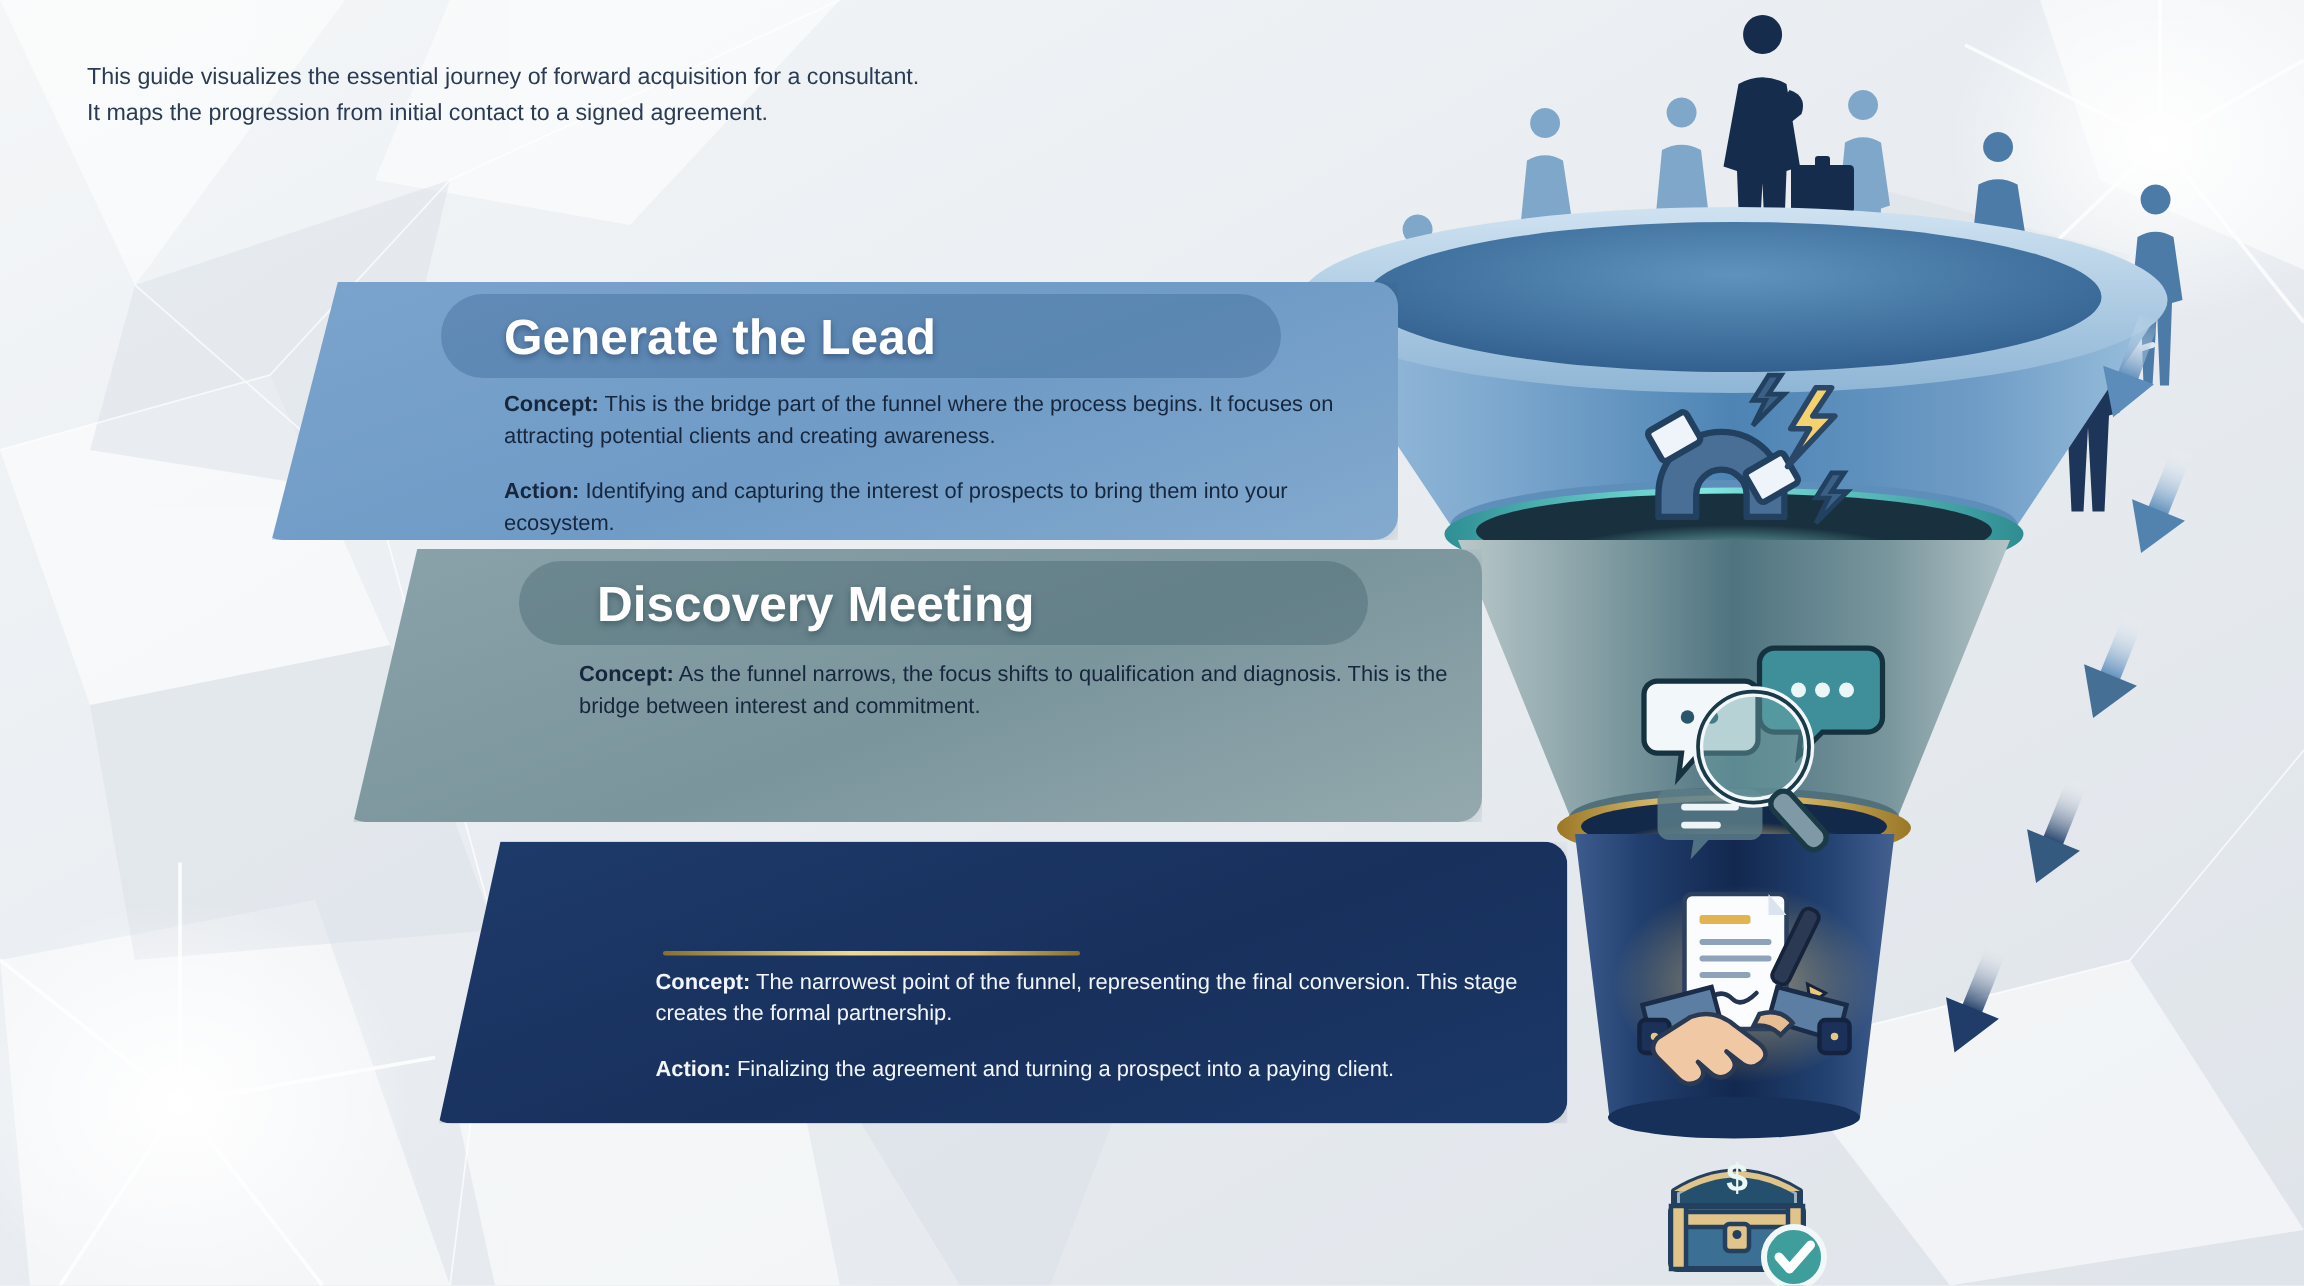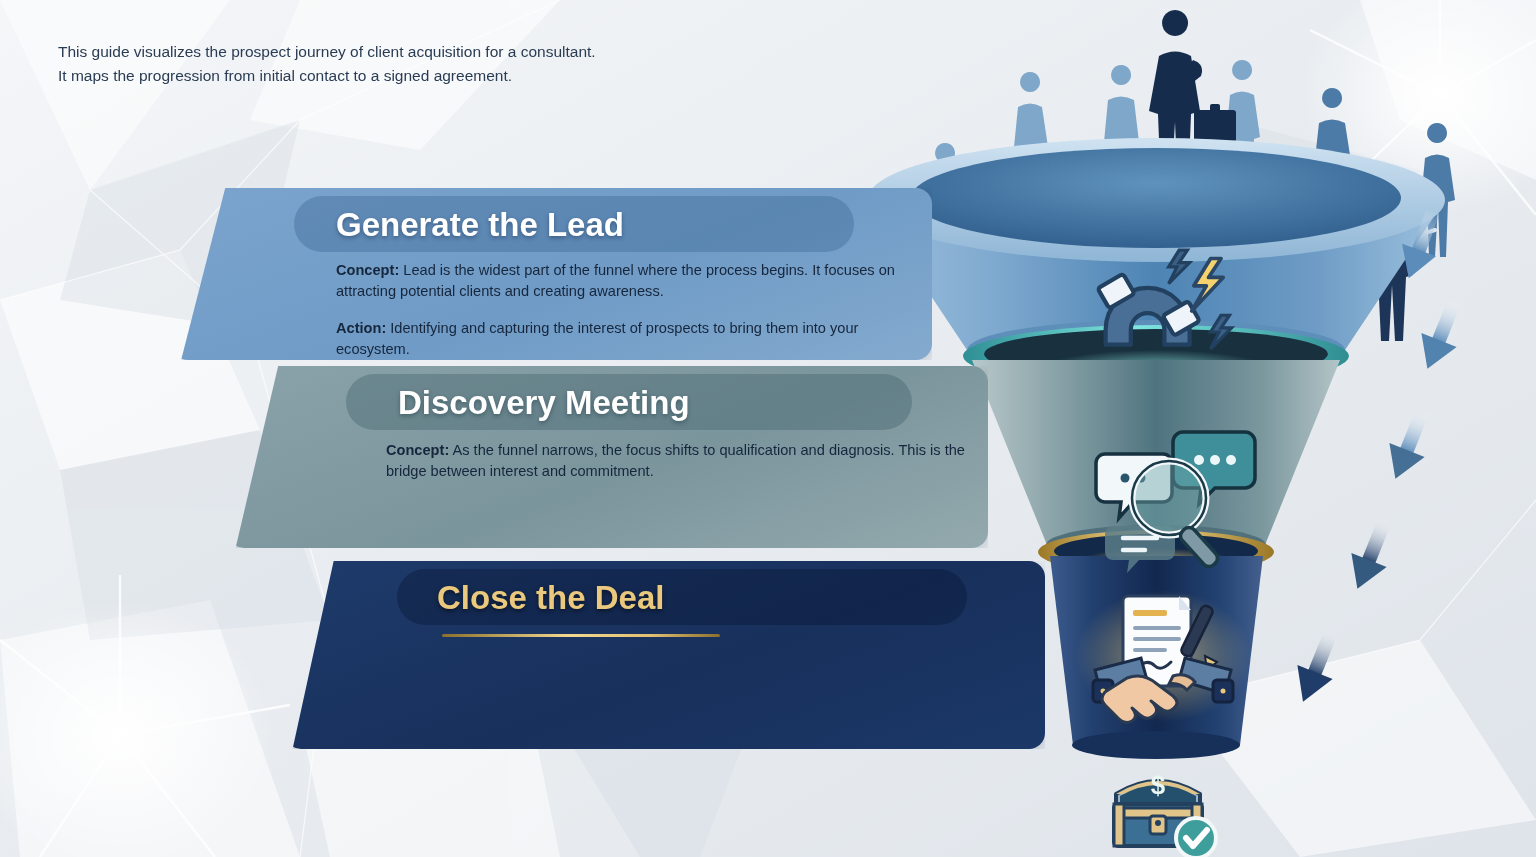--- a/index.html
+++ b/index.html
@@ -141,21 +141,21 @@
   <g stroke="#ffffff" stroke-width="2.4" opacity=".8">
     <line x1="1440" y1="95" x2="1440" y2="0"></line>
     <line x1="1440" y1="95" x2="1310" y2="30"></line>
     <line x1="1440" y1="95" x2="1536" y2="40"></line>
     <line x1="1440" y1="95" x2="1330" y2="200"></line>
     <line x1="1440" y1="95" x2="1536" y2="215"></line>
   </g>
 </svg>
 
 <div class="header">
-  <div class="subtitle">This guide visualizes the prospect journey of client acquisition for a consultant.
+  <div class="subtitle">This guide visualizes the essential journey of forward acquisition for a consultant.
 It maps the progression from initial contact to a signed agreement.</div>
 </div>
 
 <svg id="funnel" viewBox="0 0 691 857">
   <defs>
     <linearGradient id="f1" x1="0" y1="0" x2="1" y2="0">
       <stop offset="0%" stop-color="#9cc0dd"></stop>
       <stop offset="22%" stop-color="#7fa9cf"></stop>
       <stop offset="50%" stop-color="#4d84b4"></stop>
       <stop offset="78%" stop-color="#6f9cc6"></stop>
@@ -378,21 +378,21 @@
   </g>
 </svg>
 
 <div class="panel" id="panel1">
   <div class="panel-inner">
     <div class="pill">
       <span class="pill-text">Generate the Lead</span>
     </div>
     <div class="body-txt">
       <div class="body-blk">
-        <b>Concept:</b><span> Lead is the widest part of the funnel where the process begins. It focuses on attracting potential clients and creating awareness.</span>
+        <b>Concept:</b><span> This is the bridge part of the funnel where the process begins. It focuses on attracting potential clients and creating awareness.</span>
       </div>
       <div>
         <b>Action:</b><span> Identifying and capturing the interest of prospects to bring them into your ecosystem.</span>
       </div>
     </div>
   </div>
 </div>
 
 <div class="panel" id="panel2">
   <div class="panel-inner">
@@ -402,20 +402,23 @@
     <div class="body-txt">
       <div class="body-blk">
         <b>Concept:</b><span> As the funnel narrows, the focus shifts to qualification and diagnosis. This is the bridge between interest and commitment.</span>
       </div>
     </div>
   </div>
 </div>
 
 <div class="panel" id="panel3">
   <div class="panel-inner">
-    <div class="pill">
-      <span class="pill-text">Close the Deal</span>
-    </div>
     <div class="gold-rule"></div>
     <div class="body-txt">
+      <div class="body-blk">
+        <b>Concept:</b><span> The narrowest point of the funnel, representing the final conversion. This stage creates the formal partnership.</span>
+      </div>
+      <div>
+        <b>Action:</b><span> Finalizing the agreement and turning a prospect into a paying client.</span>
+      </div>
     </div>
   </div>
 </div>
 
 </body></html>

